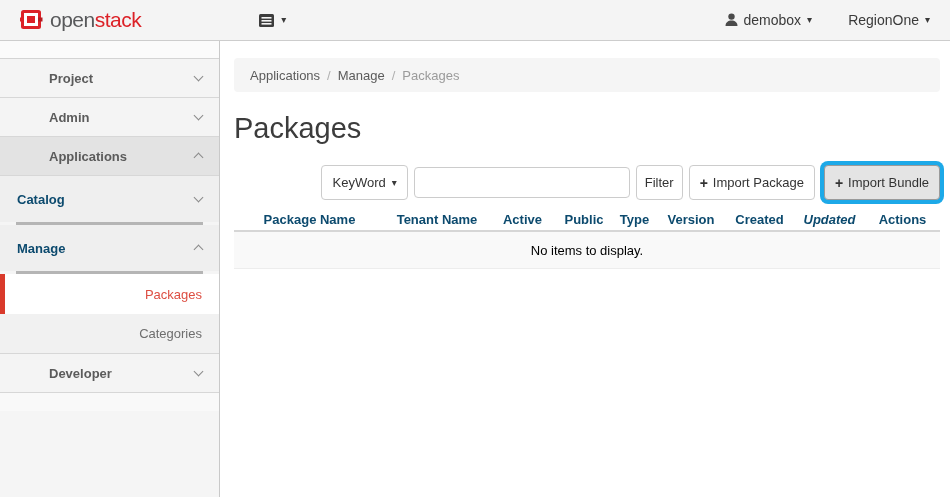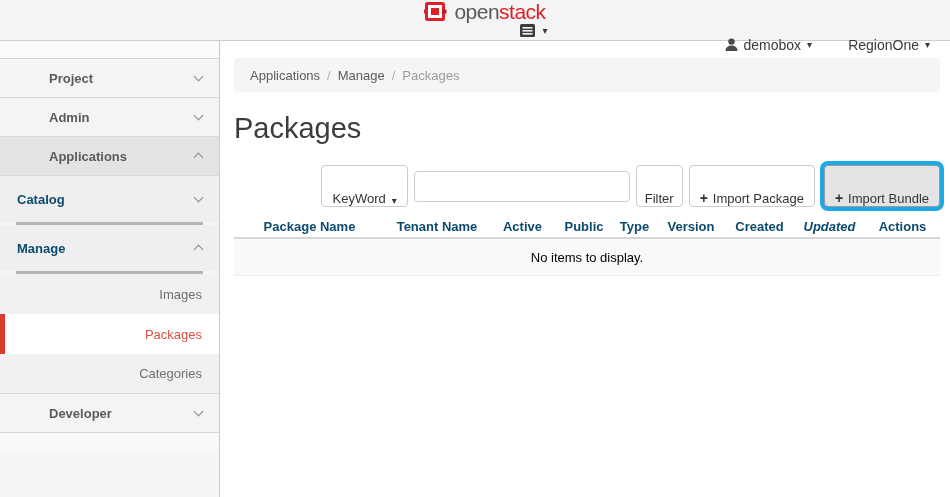--- a/index.html
+++ b/index.html
@@ -6,21 +6,21 @@
     --brand-red:#dc2127;
     --active-red:#dd4e42;
     --active-bar-red:#d93a2b;
     --highlight-blue:#1da9e8;
   }
   *{box-sizing:border-box;margin:0;padding:0;}
   html,body{width:950px;height:497px;overflow:hidden;}
   body{font-family:"Liberation Sans","DejaVu Sans",sans-serif;background:#fff;color:#3a3a3a;}
 
   
-  .navbar{height:41px;background:#f4f4f4;border-bottom:1px solid #cdcdcd;display:flex;align-items:center;position:relative;flex-direction:column;}
+  .navbar{height:41px;background:#f4f4f4;border-bottom:1px solid #cdcdcd;display:flex;align-items:center;position:relative;}
   .logo{display:flex;align-items:center;gap:6px;margin-left:18px;}
   .logo-word{font-size:21px;letter-spacing:-0.5px;}
   .logo-open{color:#58595b;}
   .logo-stack{color:var(--brand-red);}
   .ctx{display:flex;align-items:center;gap:7px;margin-left:118px;font-size:14px;color:#3a3a3a;cursor:pointer;}
   .nav-right{margin-left:auto;display:flex;align-items:center;gap:36px;margin-right:20px;}
   .nav-menu{display:flex;align-items:center;gap:6px;font-size:14px;color:#3a3a3a;cursor:pointer;}
   .caret{font-size:10px;color:#3a3a3a;line-height:1;}
 
   
@@ -43,21 +43,21 @@
 
   
   .main{flex:1;background:#fff;padding:0 10px 0 14px;}
   .breadcrumb{margin-top:17px;height:34px;background:#f5f5f5;border-radius:4px;display:flex;align-items:center;padding:0 16px;font-size:13px;}
   .bc-link{color:#5b5b5b;cursor:pointer;}
   .bc-sep{color:#b0b0b0;margin:0 7px;}
   .bc-current{color:#9b9b9b;}
   .page-title{margin-top:16px;font-size:29px;font-weight:normal;color:#3c3c3c;line-height:40px;}
 
   .toolbar{margin-top:17px;display:flex;justify-content:flex-end;align-items:center;gap:6px;}
-  .btn{height:42px;background:#fff;border:1px solid #cccccc;border-radius:4px;font-size:13px;color:#333;display:flex;align-items:flex-end;justify-content:center;cursor:pointer;padding:0 10px;white-space:nowrap;}
+  .btn{height:35px;background:#fff;border:1px solid #cccccc;border-radius:4px;font-size:13px;color:#333;display:flex;align-items:center;justify-content:center;cursor:pointer;padding:0 10px;white-space:nowrap;}
   .btn .plus{font-weight:bold;font-size:14px;margin-right:5px;}
   .dd-btn{padding:0 10px;gap:6px;}
   .search-input{height:31px;width:216px;border:1px solid #ccc;border-radius:4px;padding:0 8px;font-size:13px;outline:none;background:#fff;}
   .btn-filter{padding:0 8px;}
   .btn-highlight{background:#e4e4e4;border:1px solid #9a9a9a;box-shadow:0 0 0 4px var(--highlight-blue);margin-left:3px;}
 
   .thead{margin-top:9px;display:flex;height:23px;align-items:center;border-bottom:2px solid #d6d6d6;}
   .th{font-size:13px;font-weight:bold;color:#0c4a6e;text-align:center;}
   .c0{width:151px;}.c1{width:104px;}.c2{width:67px;}.c3{width:56px;}.c4{width:45px;}
   .c5{width:68px;}.c6{width:69px;}.c7{width:71px;font-style:italic;}.c8{width:75px;}
@@ -131,23 +131,20 @@
       <div class="thick"></div>
     </div>
     <div>
       <div class="l2">
         <span class="lbl">Manage</span>
         <span class="chev up"></span>
       </div>
       <div class="thick"></div>
     </div>
 
-    <div class="l3">
-      <span>Images</span>
-    </div>
     <div class="l3 active">
       <span>Packages</span>
     </div>
     <div class="l3" style="border-bottom:1px solid #d7d7d7;">
       <span>Categories</span>
     </div>
 
     <div class="srow">
       <span class="lbl">Developer</span>
       <span class="chev"></span>

